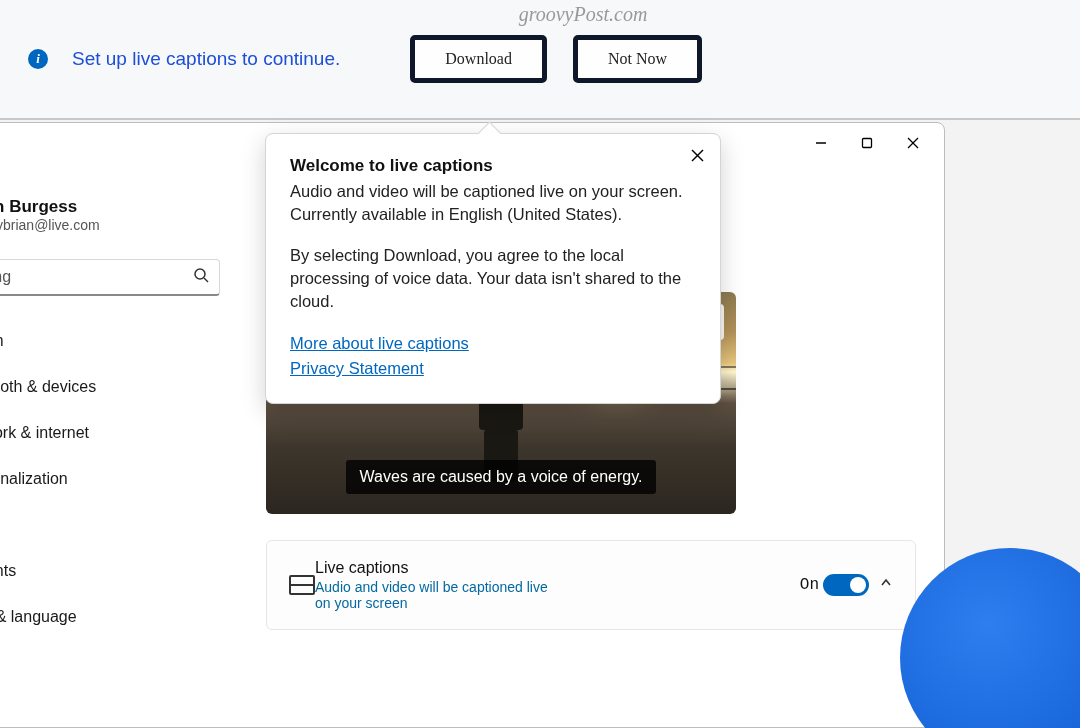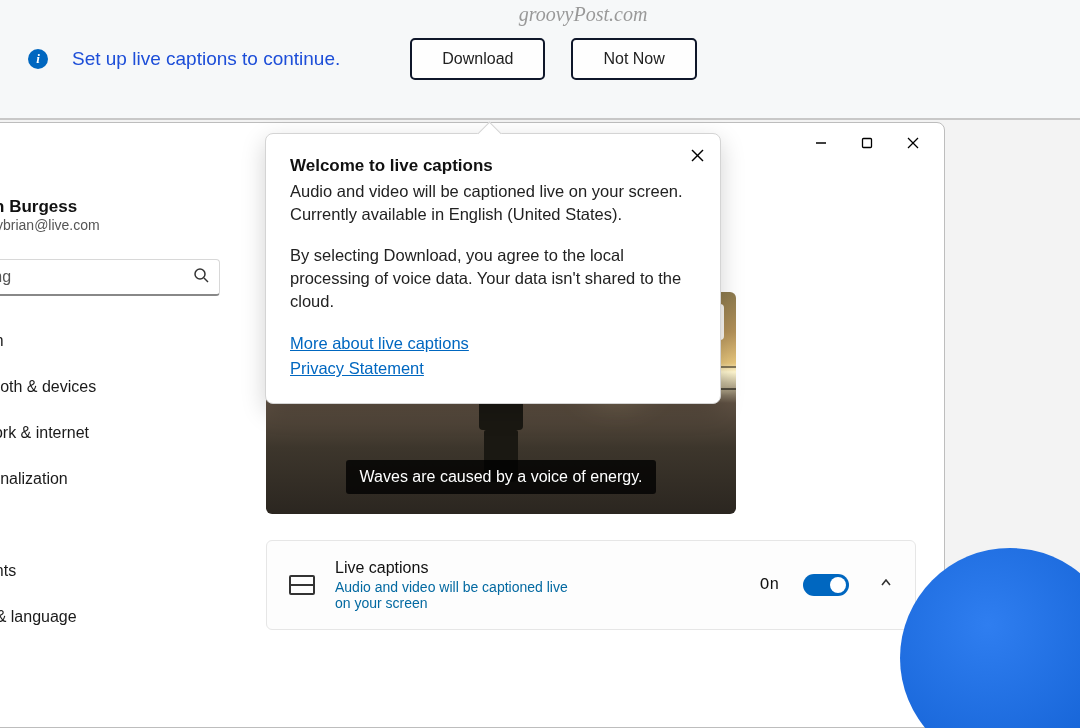--- a/index.html
+++ b/index.html
@@ -2,21 +2,21 @@
 <html><head>
 <meta charset="utf-8">
 <style>
 * { box-sizing: border-box; margin: 0; padding: 0; font-family: "Segoe UI", -apple-system, sans-serif; }
 body { width: 1080px; height: 728px; overflow: hidden; background: #f3f3f3; position: relative; }
 
 .notice-bar { height: 120px; background: #f6f8f9; display: flex; align-items: center; padding: 0 28px; gap: 20px; border-bottom: 2px solid #c8c8c8; position: relative; z-index: 10; }
 .notice-bar .info-icon { width: 20px; height: 20px; border-radius: 50%; background: #0067c0; color: #fff; display: inline-flex; align-items: center; justify-content: center; font-size: 13px; font-weight: bold; font-style: italic; font-family: Georgia, serif; margin-right: 4px; }
 .notice-bar .msg { font-size: 19px; color: #1d4ed8; flex: 0 0 auto; }
 .notice-bar .spacer { flex: 0 0 30px; }
-.btn { border: 2px solid #0f172a; background: #fefefe; border-radius: 5px; padding: 10px 30px; font-size: 16px; color: #222; cursor: pointer; margin-right: 6px; }
+.btn { border: 5px solid #0f172a; background: #fefefe; border-radius: 5px; padding: 10px 30px; font-size: 16px; color: #222; cursor: pointer; margin-right: 6px; font-family: Liberation Serif, serif; }
 .cursor { position: absolute; left: 515px; top: 80px; pointer-events: none; }
 
 .watermark { position: absolute; top: 3px; left: 50%; transform: translateX(-50%); font-family: Georgia, serif; font-style: italic; font-size: 20px; color: #999; z-index: 20; margin-left: 43px; }
 
 .settings-window { position: absolute; top: 122px; left: -60px; right: 135px; bottom: 0; background: #fff; border: 1px solid #bdbdbd; border-radius: 8px; display: flex; flex-direction: column; overflow: hidden; }
 .titlebar { height: 40px; display: flex; align-items: center; padding: 0 8px; }
 .win-controls { margin-left: auto; display: flex; gap: 0; }
 .win-ctrl { width: 46px; height: 36px; display: flex; align-items: center; justify-content: center; cursor: pointer; font-size: 15px; color: #222; }
 
 .settings-body { flex: 1; display: flex; overflow: hidden; }
@@ -36,21 +36,21 @@
 .sunstreak { position: absolute; right: 0; top: 92px; width: 290px; height: 10px; background: linear-gradient(90deg, rgba(255,240,190,0) 0%, rgba(255,240,190,0.85) 60%, rgba(255,240,190,0) 100%); filter: blur(1px); }
 .person { position: absolute; left: 50%; top: 28px; transform: translateX(-50%); width: 64px; height: 160px; }
 .person .head { width: 20px; height: 20px; border-radius: 50%; background: #1a1812; margin: 0 auto; }
 .person .body { width: 44px; height: 90px; background: #1a1812; margin: 0 auto; border-radius: 8px 8px 4px 4px; }
 .person .legs { width: 34px; height: 52px; background: #1a1812; margin: 0 auto; border-radius: 2px 2px 6px 6px; }
 .rail { position: absolute; left: 0; right: 0; top: 96px; height: 2px; background: rgba(20,18,14,0.6); }
 .rail2 { position: absolute; left: 0; right: 0; top: 74px; height: 2px; background: rgba(20,18,14,0.5); }
 .caption-overlay { position: relative; background: rgba(0,0,0,0.78); color: #fff; font-size: 16px; padding: 8px 14px; border-radius: 3px; z-index: 2; }
 .fs-btn { position: absolute; right: 12px; top: 12px; width: 36px; height: 36px; border-radius: 4px; background: rgba(255,255,255,0.92); display: flex; align-items: center; justify-content: center; cursor: pointer; }
 
-.setting-row { margin-top: 26px; border: 1px solid #e6e6e6; border-radius: 6px; padding: 18px 22px; display: flex; align-items: center; gap: 20px; background: #fdfdfd; width: 650px; }
+.setting-row { margin-top: 26px; border: 1px solid #e6e6e6; border-radius: 6px; padding: 18px 22px; display: flex; align-items: center; background: #fdfdfd; width: 650px; }
 .setting-icon { width: 26px; height: 20px; border: 2px solid #333; border-radius: 2px; display: flex; align-items: flex-end; }
 .setting-icon::after { content: ""; display: block; width: 100%; height: 7px; border-top: 2px solid #333; }
 .setting-text { flex: 1; }
 .setting-text .t1 { font-size: 16px; color: #111; }
 .setting-text .t2 { font-size: 14px; color: #0369a1; margin-top: 2px; max-width: 240px; }
 .setting-state { font-size: 16px; color: #111; margin-right: 4px; font-family: Liberation Mono, monospace; }
 .toggle { width: 46px; height: 22px; border-radius: 11px; background: #0067c0; position: relative; cursor: pointer; }
 .toggle::after { content: ""; position: absolute; right: 3px; top: 3px; width: 16px; height: 16px; border-radius: 50%; background: #fff; }
 .chev { font-size: 16px; color: #333; cursor: pointer; margin-left: 10px; }
 

